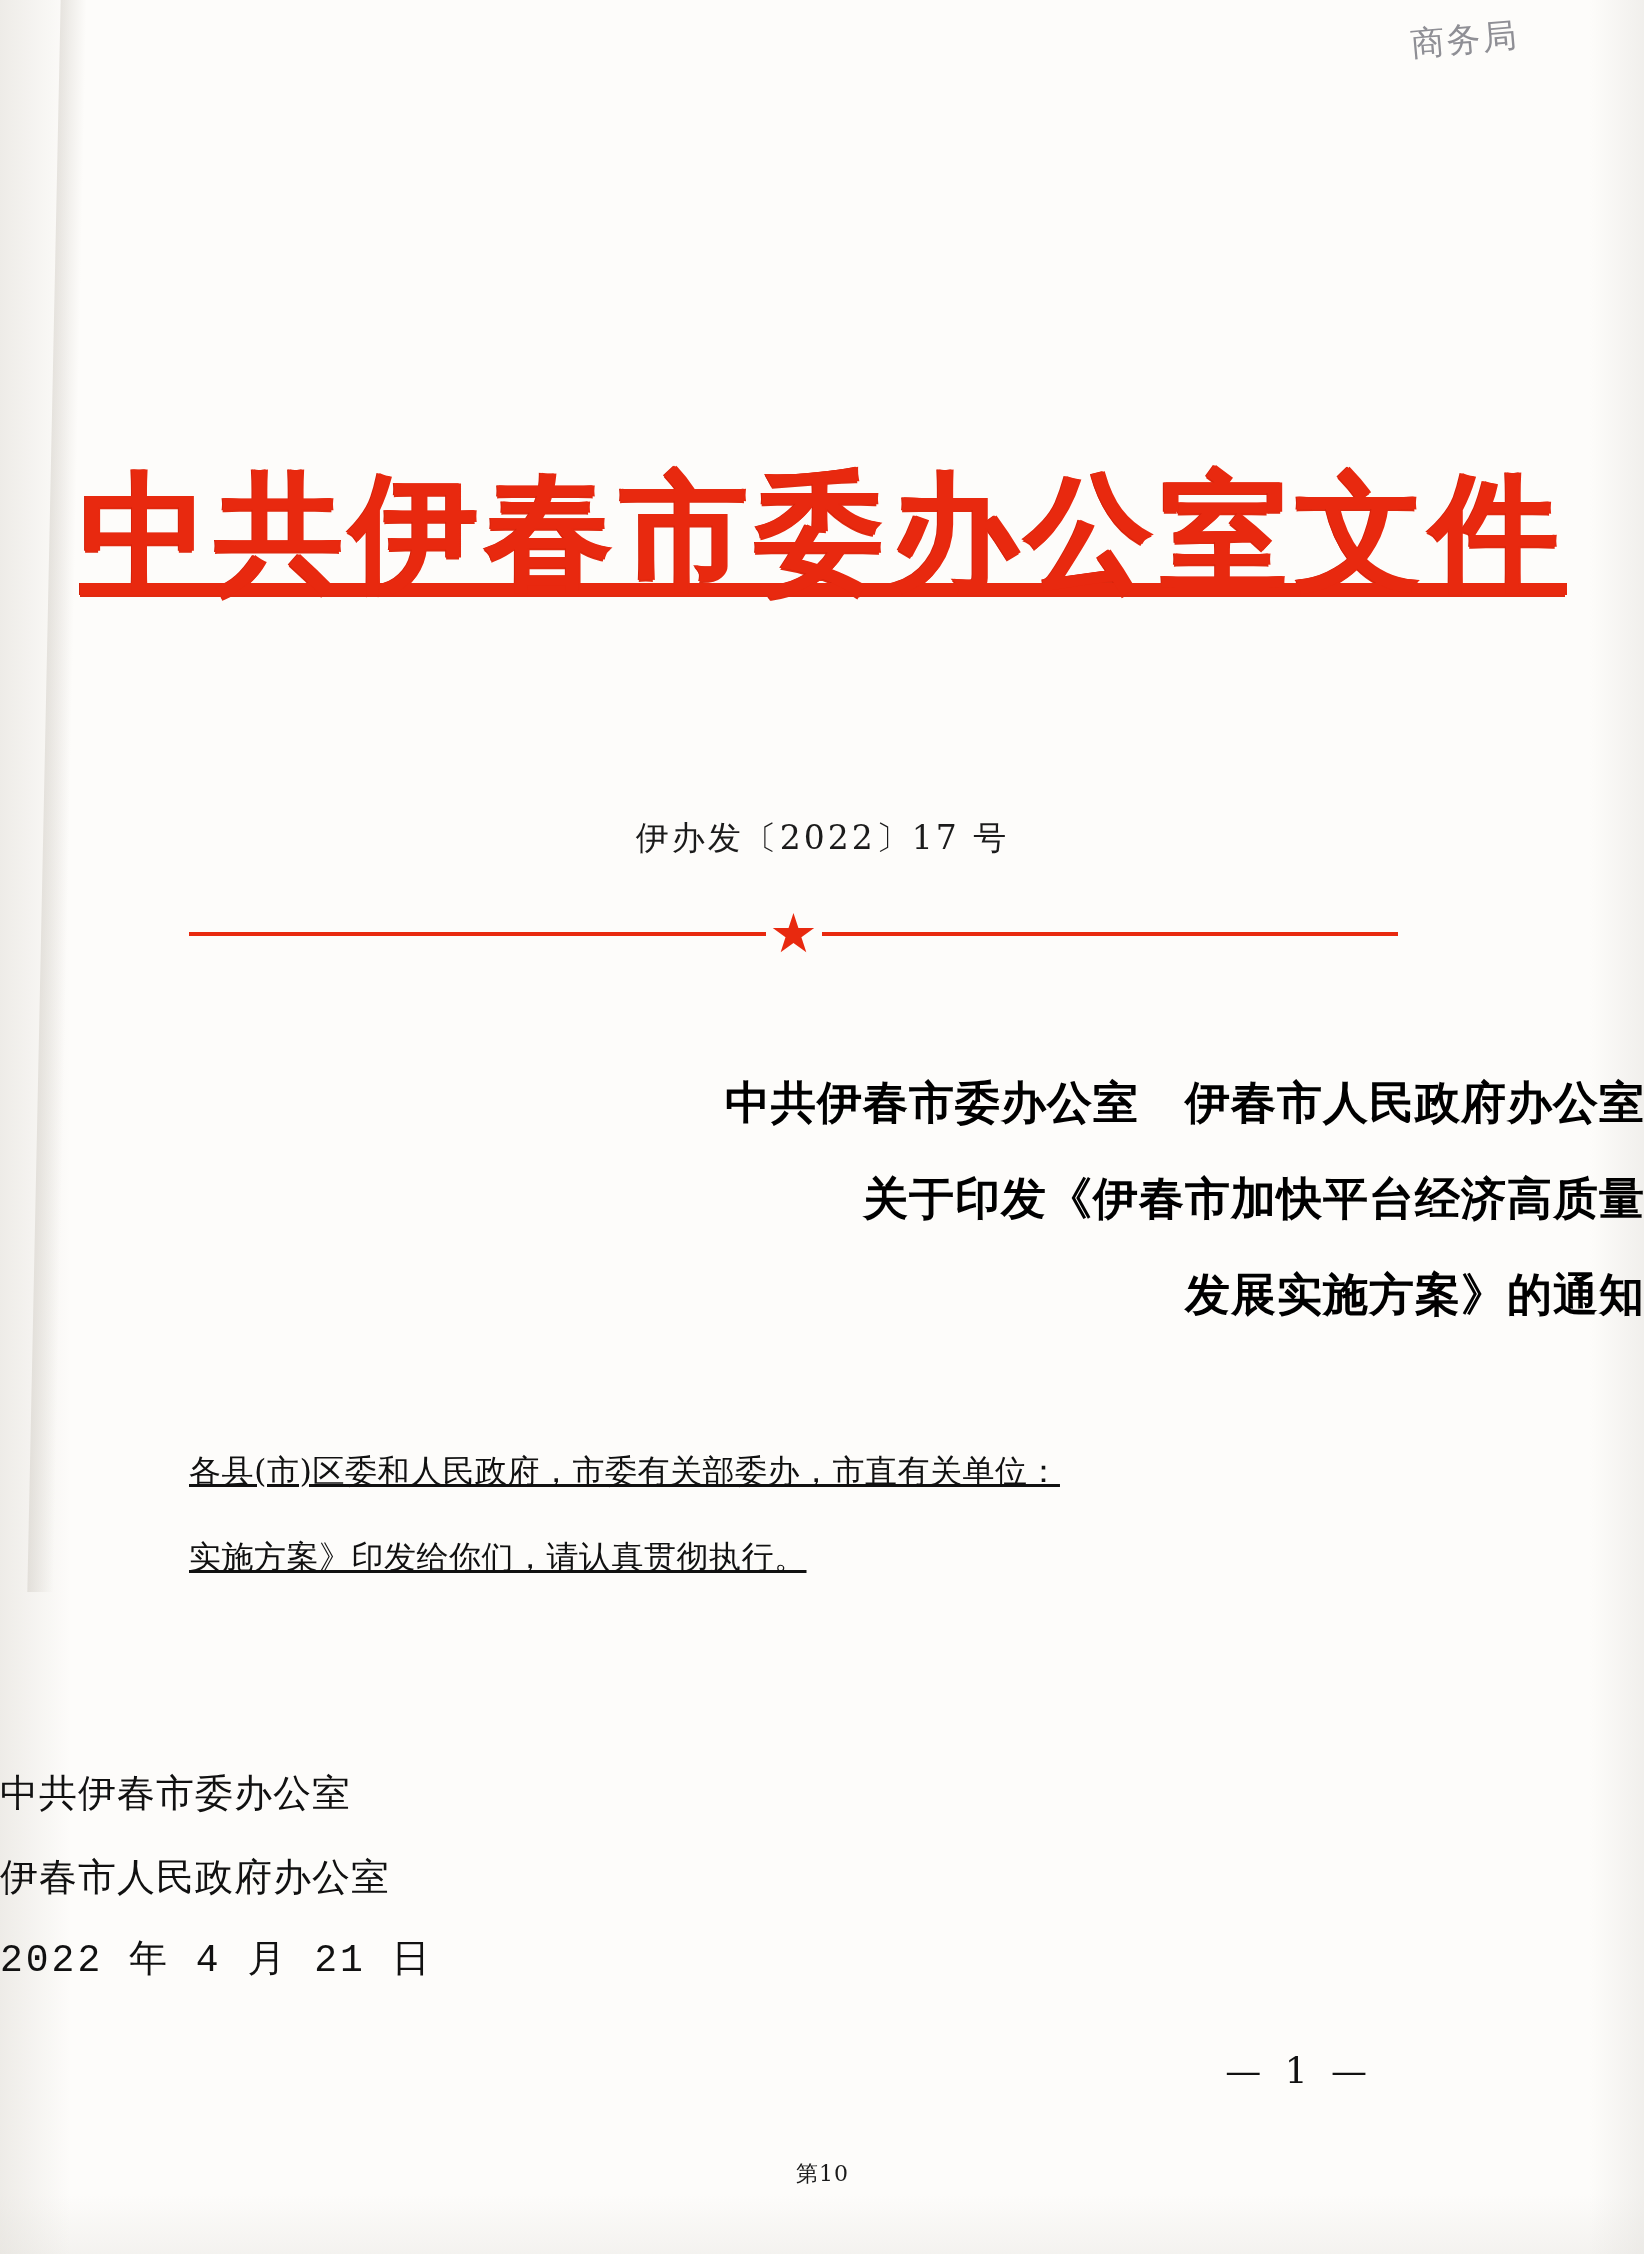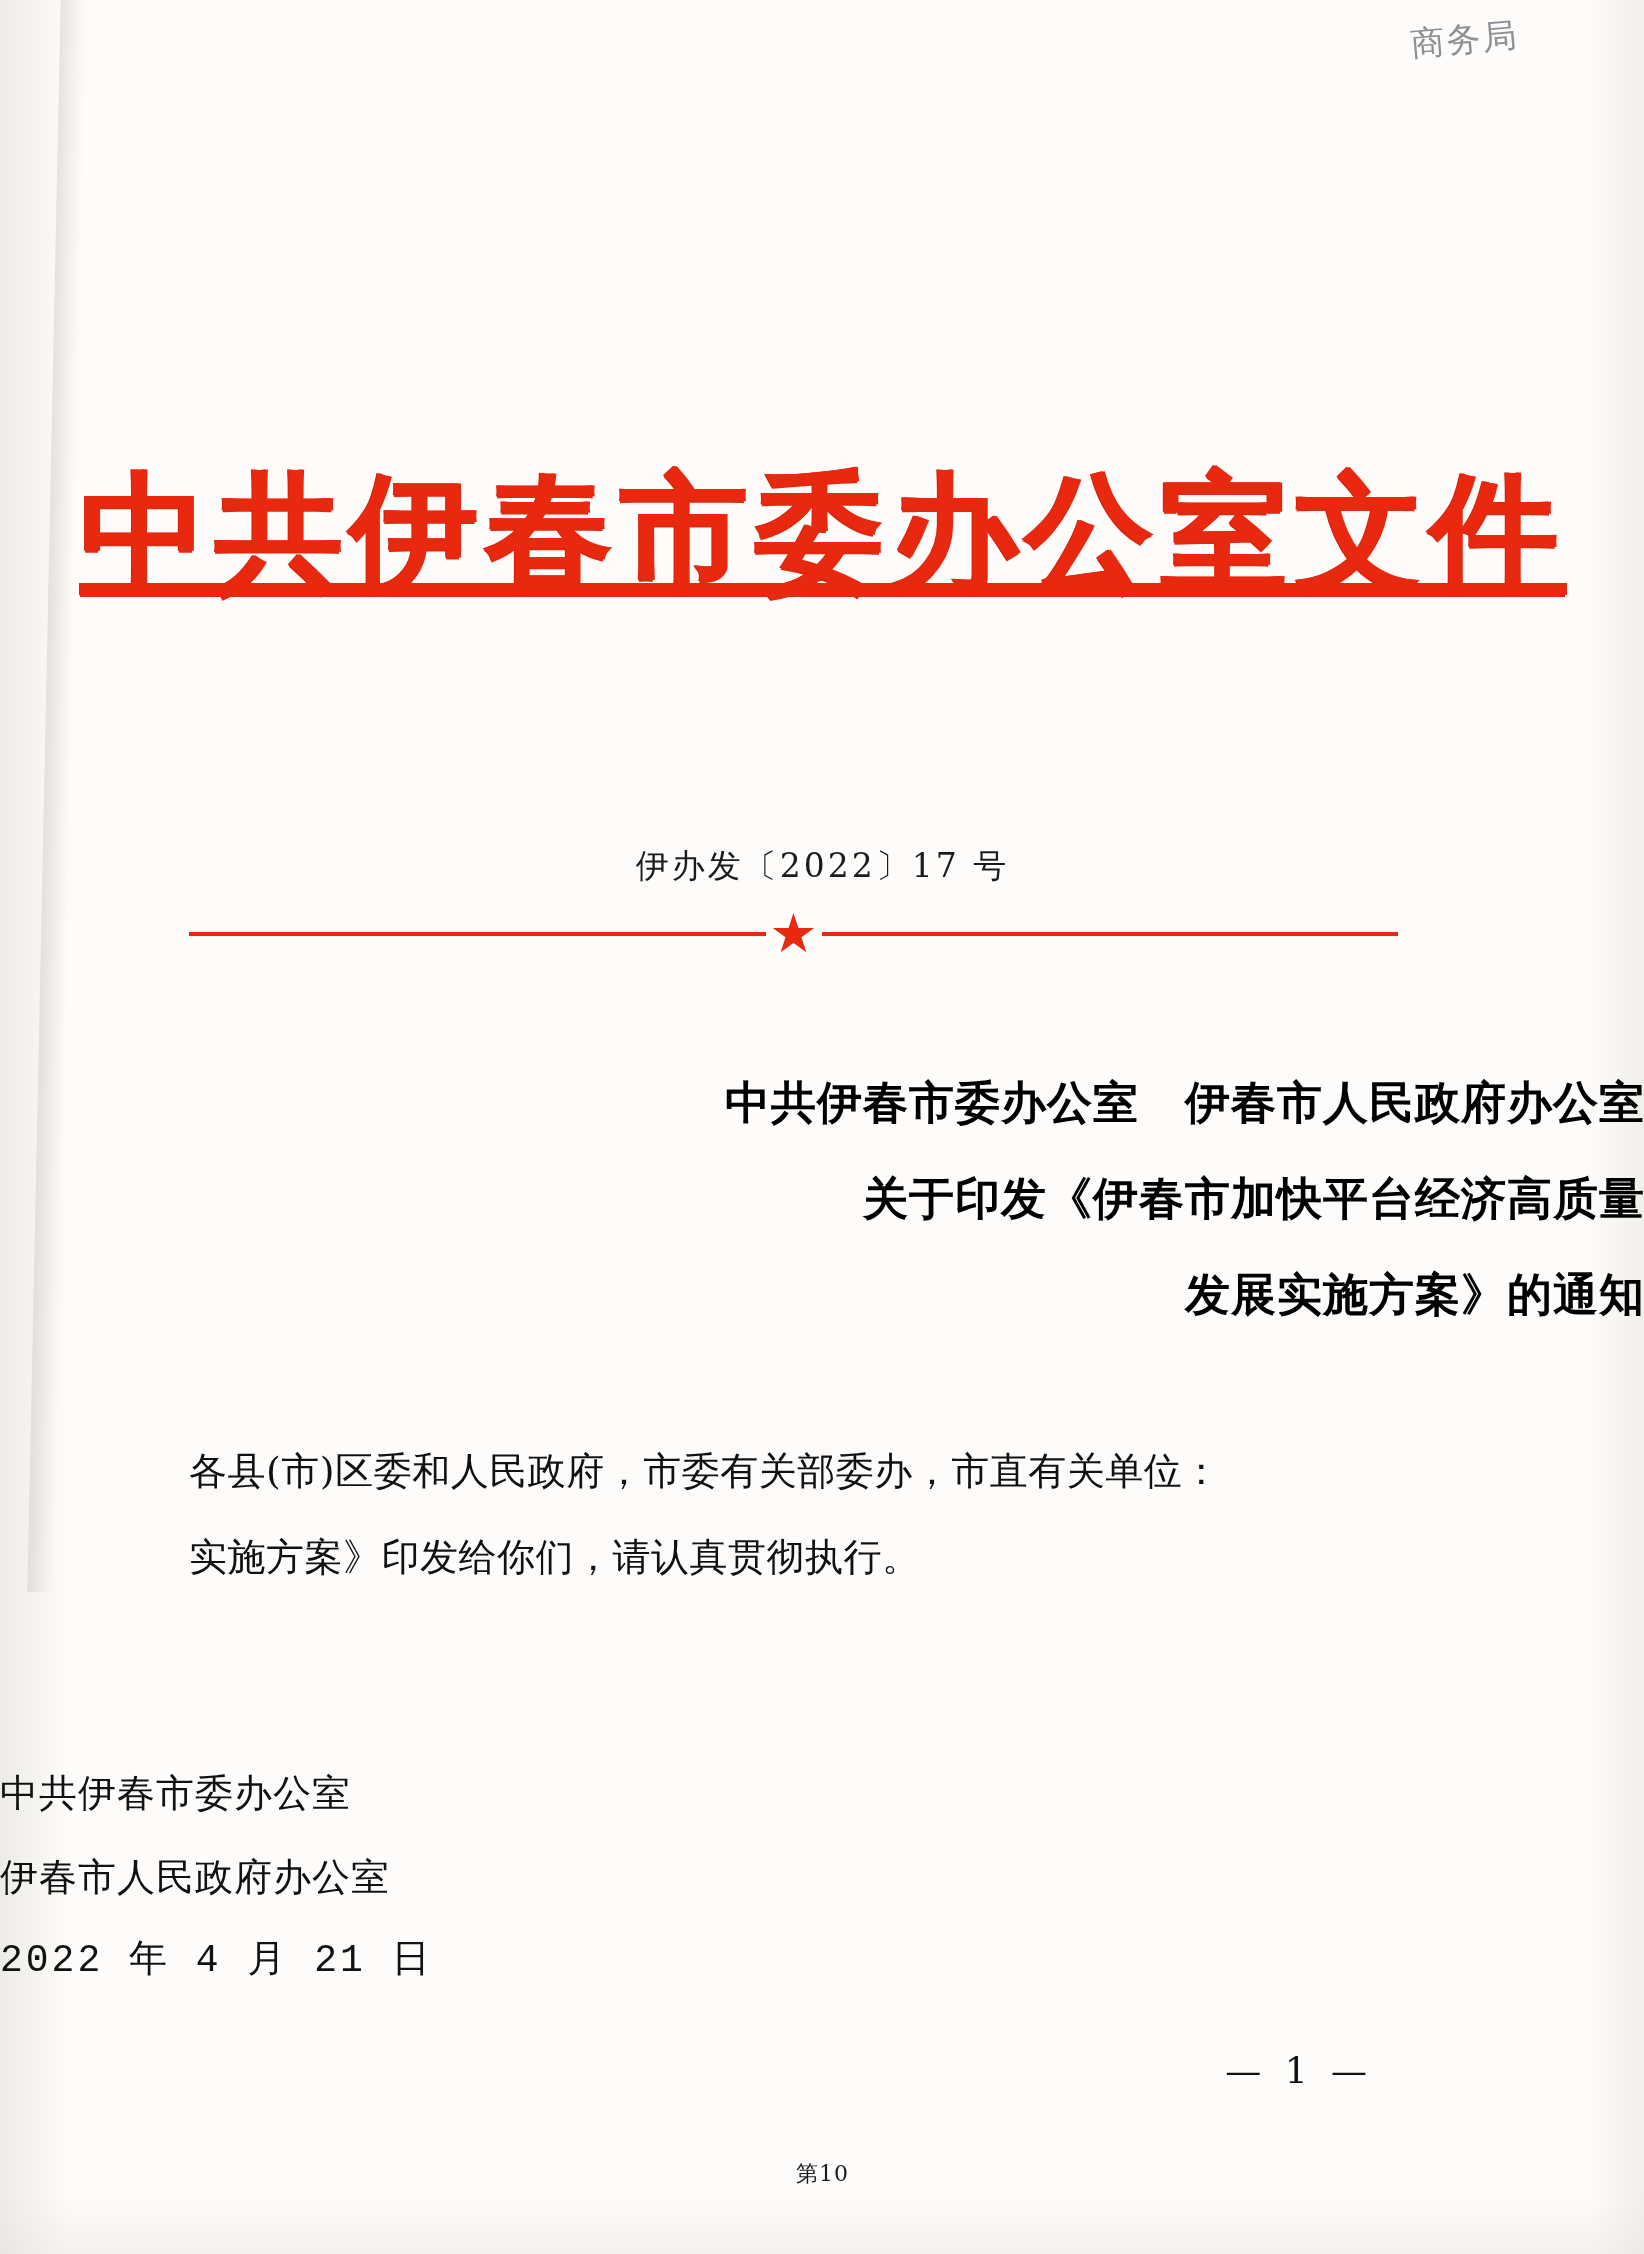--- a/index.html
+++ b/index.html
@@ -77,21 +77,20 @@
   .docnum {
     position: absolute;
     top: 816px;
     left: 0;
     width: 100%;
     text-align: center;
     font-size: 33px;
     letter-spacing: 3px;
     color: #1b1b1b;
     font-family: "DejaVu Serif", "Liberation Serif", serif;
-    margin-top: 28px;
   }
 
   .redline-wrap {
     position: absolute;
     top: 910px;
     left: 189px;
     width: 1209px;
     height: 50px;
   }
   .redline {
@@ -137,23 +136,24 @@
     white-space: nowrap;
   }
 
   .body-text {
     position: absolute;
     top: 1428px;
     left: 189px;
     width: 1224px;
     color: #111111;
     font-family: "DejaVu Serif", "Liberation Serif", serif;
-    font-size: 38px;
+    font-size: 32px;
     line-height: 86px;
     letter-spacing: 0.5px;
+    text-decoration: underline;
   }
   .body-text p {
     margin: 0;
     white-space: nowrap;
   }
   .body-text p.indent {
     text-indent: 76px;
   }
 
   .signature {

